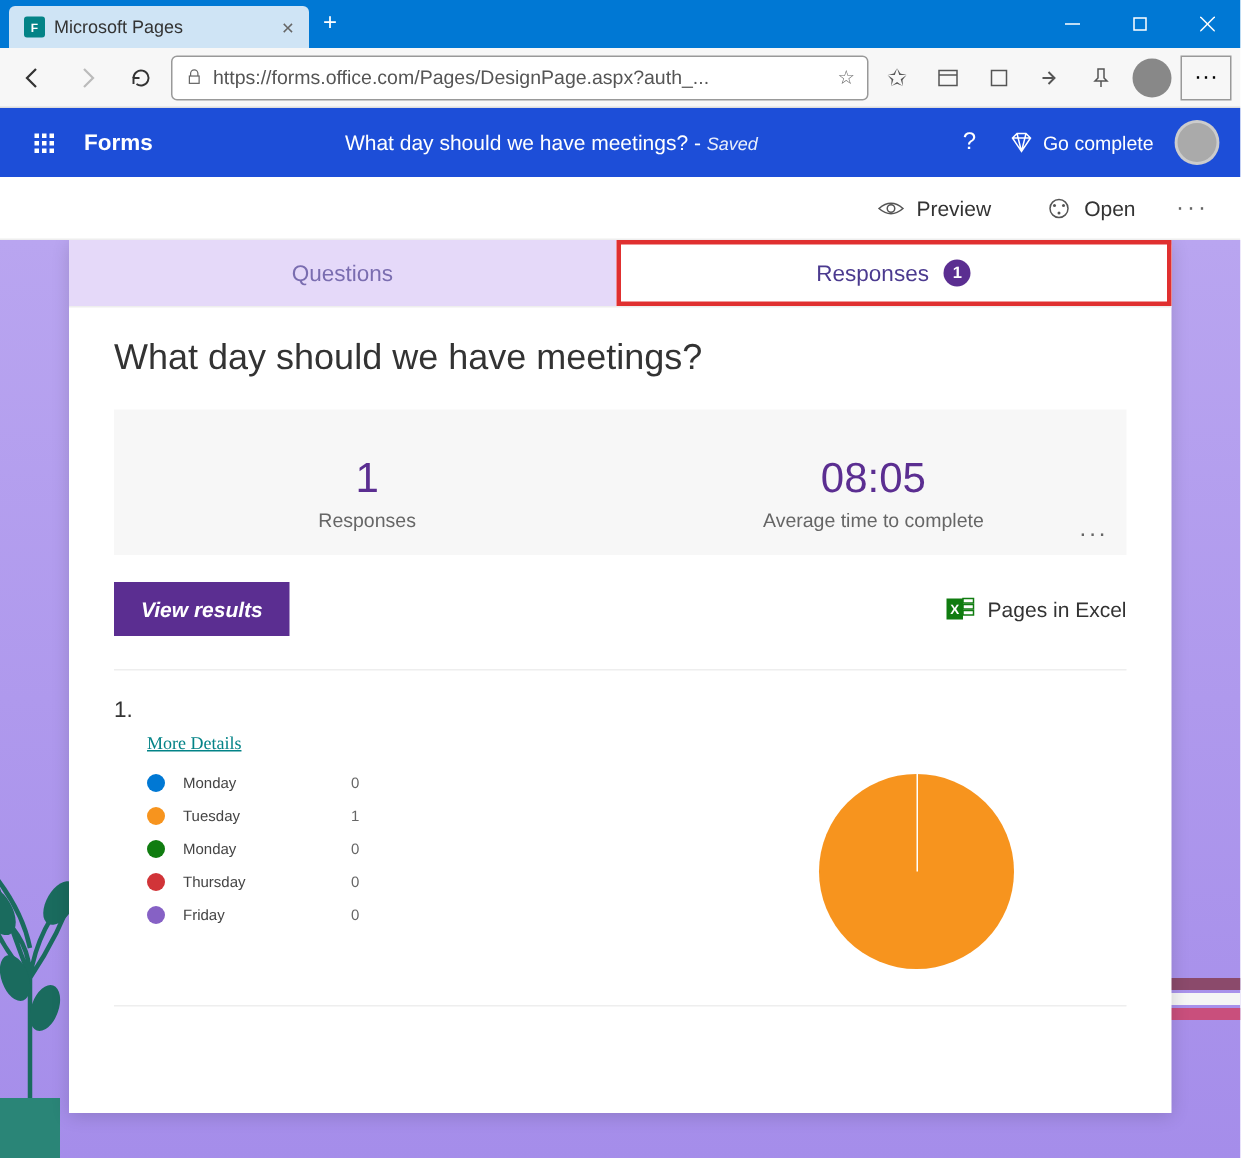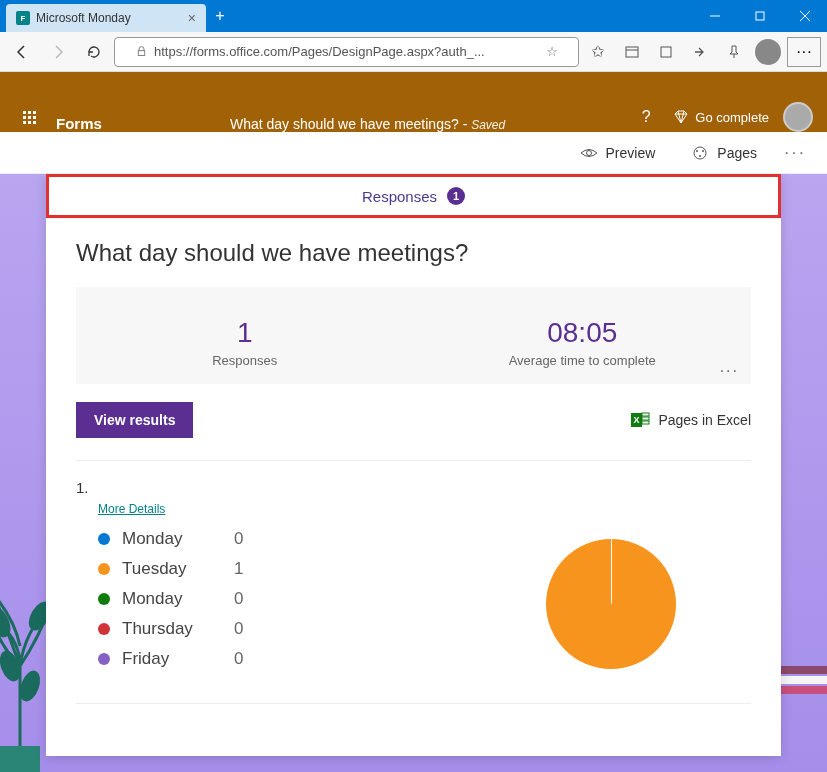--- a/index.html
+++ b/index.html
@@ -13,28 +13,28 @@
     .tab-title { flex: 1; overflow: hidden; text-overflow: ellipsis; white-space: nowrap; }
     .new-tab { width: 28px; height: 28px; display: flex; align-items: center; justify-content: center; color: #fff; font-size: 16px; cursor: pointer; }
     .window-controls { display: flex; }
     .win-btn { width: 45px; height: 32px; display: flex; align-items: center; justify-content: center; color: #fff; cursor: pointer; }
     .win-btn svg { width: 10px; height: 10px; }
 
     
     .address-bar { height: 40px; display: flex; align-items: center; padding: 0 6px; gap: 4px; background: #f7f7f7; border-bottom: 1px solid #ddd; }
     .nav-btn { width: 32px; height: 32px; display: flex; align-items: center; justify-content: center; cursor: pointer; color: #555; border-radius: 4px; }
     .nav-btn.disabled { color: #bbb; cursor: default; }
-    .url-box { flex: 1; height: 30px; border: 1px solid #999; border-radius: 4px; display: flex; align-items: center; padding: 0 20px; font-size: 13px; color: #555; gap: 6px; background: #fff; }
+    .url-box { flex: 1; height: 30px; border: 1px solid #999; border-radius: 4px; display: flex; align-items: center; padding: 0 8px; font-size: 13px; color: #555; gap: 6px; background: #fff; }
     .url-text { flex: 1; overflow: hidden; text-overflow: ellipsis; white-space: nowrap; }
     .addr-icon { width: 30px; height: 30px; display: flex; align-items: center; justify-content: center; color: #555; cursor: pointer; }
     .profile-avatar { width: 26px; height: 26px; border-radius: 50%; background: #888; }
     .addr-more { width: 34px; height: 30px; border: 1px solid #999; display: flex; align-items: center; justify-content: center; cursor: pointer; }
 
     
-    .forms-header { height: 60px; background: #a16207; display: flex; align-items: flex-end; padding: 0 14px; color: #fff; }
+    .forms-header { height: 46px; background: #1d4ed8; display: flex; align-items: center; padding: 0 14px; color: #fff; }
     .waffle { width: 30px; height: 30px; display: flex; align-items: center; justify-content: center; cursor: pointer; }
     .waffle-grid { display: grid; grid-template-columns: repeat(3, 3px); grid-template-rows: repeat(3, 3px); gap: 2px; }
     .waffle-dot { width: 3px; height: 3px; background: #fff; }
     .forms-label { font-weight: 600; margin-left: 12px; font-size: 15px; }
     .forms-title-area { flex: 1; text-align: center; font-size: 14px; }
     .saved-text { font-size: 12px; opacity: 0.9; font-style: italic; }
     .header-right { display: flex; align-items: center; gap: 14px; }
     .help-icon { width: 26px; height: 26px; display: flex; align-items: center; justify-content: center; font-size: 16px; cursor: pointer; }
     .premium-btn { display: flex; align-items: center; gap: 6px; font-size: 13px; cursor: pointer; }
     .user-avatar { width: 30px; height: 30px; border-radius: 50%; background: #aaa; border: 2px solid rgba(255,255,255,0.4); }
@@ -62,46 +62,46 @@
     .content-inner { padding: 20px 30px 0 30px; }
     .page-title { font-size: 24px; font-weight: 400; color: #333; margin-bottom: 20px; }
 
     .stats-panel { background: #f7f7f7; display: flex; padding: 30px 0 16px 0; position: relative; }
     .stat-col { flex: 1; text-align: center; }
     .stat-val { font-size: 28px; color: #5b2e91; font-weight: 400; }
     .stat-lbl { font-size: 13px; color: #666; margin-top: 4px; }
     .stats-more { position: absolute; bottom: 8px; right: 12px; color: #666; cursor: pointer; letter-spacing: 2px; }
 
     .results-row { display: flex; align-items: center; justify-content: space-between; margin: 18px 0 22px 0; }
-    .view-results-btn { background: #5b2e91; color: #fff; padding: 10px 18px; font-size: 14px; font-weight: 600; cursor: pointer; border: none; }
+    .view-results-btn { background: #5b2e91; color: #fff; padding: 10px 18px; font-size: 14px; font-weight: 600; cursor: pointer; border: none; font-style: italic; }
     .excel-link { display: flex; align-items: center; gap: 8px; color: #333; font-size: 14px; cursor: pointer; }
     .excel-icon { width: 20px; height: 20px; }
 
     .question-block { border-top: 1px solid #eee; border-bottom: 1px solid #eee; padding: 18px 0 24px 0; }
     .question-title { font-size: 15px; color: #333; display: flex; gap: 8px; }
-    .more-details { color: #038387; font-size: 12px; text-decoration: underline; cursor: pointer; margin-left: 22px; margin-top: 6px; display: inline-block; }
+    .more-details { color: #038387; font-size: 12px; text-decoration: underline; cursor: pointer; margin-left: 22px; margin-top: 6px; display: inline-block; font-family: Liberation Serif, serif; }
     .q-content { display: flex; margin-top: 12px; }
     .options-col { flex: 1; padding-left: 22px; }
-    .opt-row { display: flex; align-items: center; gap: 12px; margin-bottom: 10px; font-size: 17px; color: #444; }
+    .opt-row { display: flex; align-items: center; gap: 12px; margin-bottom: 10px; font-size: 10px; color: #444; }
     .opt-dot { width: 12px; height: 12px; border-radius: 50%; flex-shrink: 0; }
     .opt-label { width: 100px; }
     .opt-count { color: #666; }
     .chart-col { width: 280px; display: flex; align-items: center; justify-content: center; }
     .pie { width: 130px; height: 130px; border-radius: 50%; background: #f7941e; position: relative; }
     .pie-line { position: absolute; top: 0; left: 50%; width: 1px; height: 50%; background: #fff; }
 
   </style>
 </head>
 <body>
 
 <div class="title-bar">
   <div class="tabs-area">
     <div class="browser-tab">
       <div class="tab-favicon">F</div>
-      <span class="tab-title">Microsoft Monday</span>
+      <span class="tab-title">Microsoft Pages</span>
       <span style="cursor:pointer;color:#666;font-size:14px;">×</span>
     </div>
     <div class="new-tab">+</div>
   </div>
   <div class="window-controls">
     <div class="win-btn">
         <svg viewBox="0 0 10 10">
           <line x1="0" y1="5" x2="10" y2="5" stroke="#fff" stroke-width="1"></line>
         </svg>
       </div>
@@ -212,21 +212,21 @@
       </svg>
     <span>Preview</span>
   </div>
   <div class="action-btn">
     <svg width="18" height="18" viewBox="0 0 18 18">
         <circle cx="9" cy="9" r="6" stroke="#555" fill="none"></circle>
         <circle cx="6" cy="7" r="1" fill="#555"></circle>
         <circle cx="12" cy="7" r="1" fill="#555"></circle>
         <circle cx="9" cy="12" r="1" fill="#555"></circle>
       </svg>
-    <span>Pages</span>
+    <span>Open</span>
   </div>
   <div class="action-more">···</div>
 </div>
 
 <div class="page-bg">
   <svg class="bg-deco-plant" width="90" height="220">
       <path d="M40 220 L40 100 Q20 80 10 50 Q40 70 40 100 Q60 70 70 40 Q45 65 40 100 Q25 60 15 30 Q35 55 40 80" stroke="#1a6b5e" stroke-width="3" fill="none"></path>
       <ellipse cx="18" cy="55" rx="10" ry="18" fill="#1a6b5e" transform="rotate(-30 18 55)"></ellipse>
       <ellipse cx="60" cy="50" rx="9" ry="16" fill="#1a6b5e" transform="rotate(30 60 50)"></ellipse>
       <ellipse cx="30" cy="100" rx="9" ry="16" fill="#1a6b5e" transform="rotate(-20 30 100)"></ellipse>
@@ -234,20 +234,23 @@
       <rect x="20" y="180" width="40" height="40" fill="#2a8577"></rect>
     </svg>
   <svg class="bg-deco-books" width="80" height="60">
       <rect x="0" y="40" width="70" height="8" fill="#c94f7c"></rect>
       <rect x="5" y="30" width="60" height="8" fill="#f5f5f5"></rect>
       <rect x="2" y="20" width="65" height="8" fill="#8b4a6b"></rect>
     </svg>
 
   <div class="form-card">
     <div class="tabs-row">
+      <div class="form-tab inactive">
+        <span>Questions</span>
+      </div>
       <div class="form-tab active tab-highlight">
         <span>Responses</span>
         <span class="badge">1</span>
       </div>
     </div>
 
     <div class="content-inner">
       <h1 class="page-title">What day should we have meetings?</h1>
 
       <div class="stats-panel">

